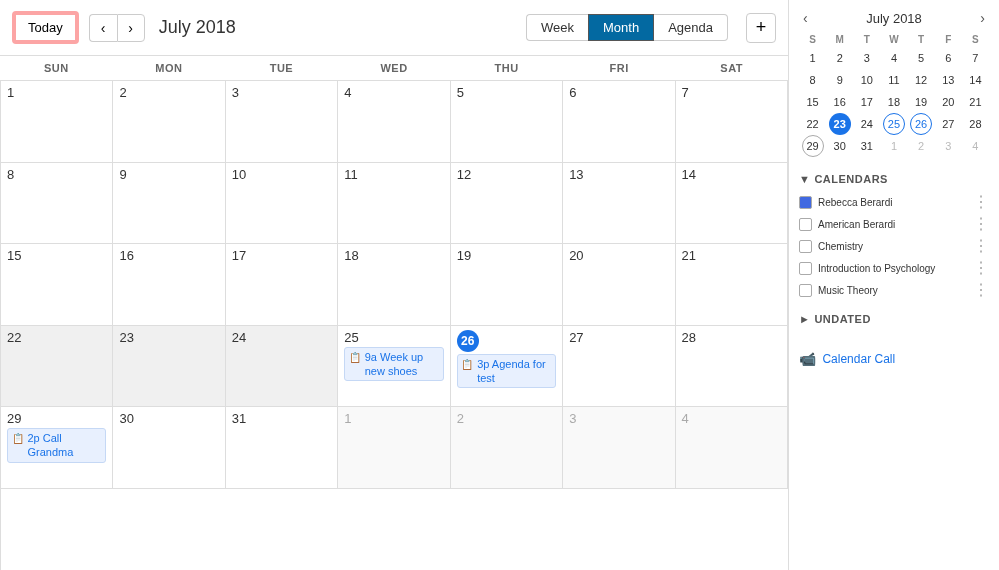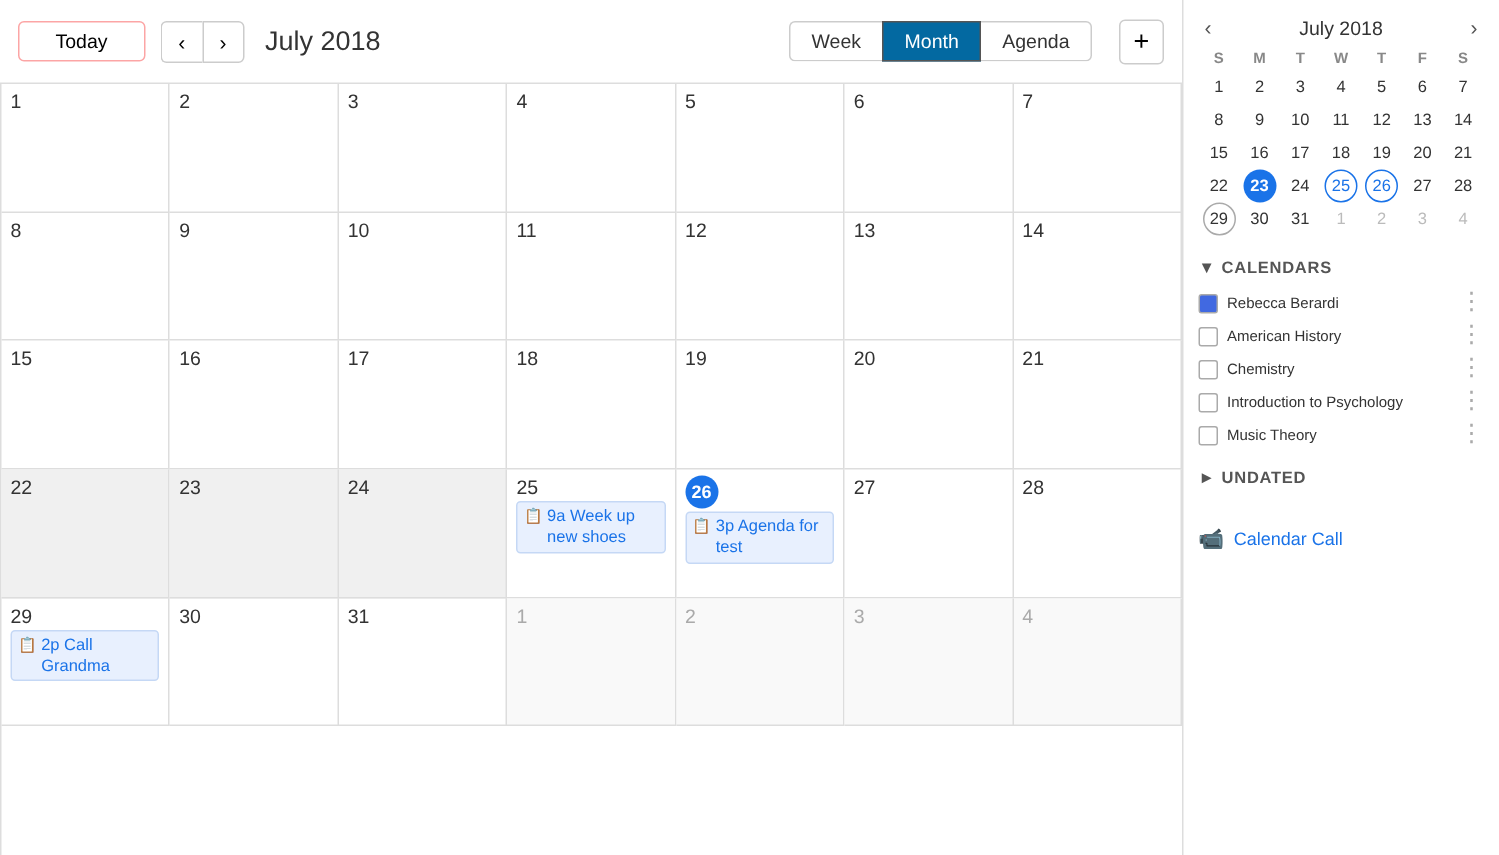--- a/index.html
+++ b/index.html
@@ -5,21 +5,21 @@
     * { box-sizing: border-box; margin: 0; padding: 0; }
     body { font-family: -apple-system, BlinkMacSystemFont, 'Segoe UI', sans-serif; font-size: 13px; background: #fff; color: #333; }
 
     .app { display: flex; height: 570px; width: 999px; overflow: hidden; }
 
     
     .main { flex: 1; display: flex; flex-direction: column; border-right: 1px solid #ddd; }
 
     
     .header { display: flex; align-items: center; padding: 8px 12px; border-bottom: 1px solid #ddd; gap: 10px; height: 56px; }
-    .today-btn { border: 1px solid #fca5a5; background: #fff; padding: 5px 24px; border-radius: 4px; cursor: pointer; font-size: 13px; }
+    .today-btn { border: 4px solid #fca5a5; background: #fff; padding: 5px 12px; border-radius: 4px; cursor: pointer; font-size: 13px; }
     .nav-btn { border: 1px solid #ccc; background: #fff; width: 28px; height: 28px; border-radius: 4px; cursor: pointer; display: flex; align-items: center; justify-content: center; font-size: 14px; }
     .header-nav { display: flex; gap: 0; }
     .header-nav .nav-btn:first-child { border-radius: 4px 0 0 4px; border-right: none; }
     .header-nav .nav-btn:last-child { border-radius: 0 4px 4px 0; }
     .month-title { font-size: 18px; font-weight: 500; margin-left: 4px; }
     .view-toggles { display: flex; margin-left: auto; }
     .view-btn { border: 1px solid #ccc; background: #fff; padding: 5px 14px; cursor: pointer; font-size: 13px; color: #333; }
     .view-btn:first-child { border-radius: 4px 0 0 4px; border-right: none; }
     .view-btn:last-child { border-radius: 0 4px 4px 0; border-left: none; }
     .view-btn.active { background: #0369a1; color: #fff; border-color: #555; }
@@ -91,20 +91,29 @@
       </div>
       <span class="month-title">July 2018</span>
       <div class="view-toggles">
         <button class="view-btn">Week</button>
         <button class="view-btn active">Month</button>
         <button class="view-btn">Agenda</button>
       </div>
       <button class="add-btn">+</button>
     </div>
 
+    <div class="day-headers">
+      <div class="day-header">SUN</div>
+      <div class="day-header">MON</div>
+      <div class="day-header">TUE</div>
+      <div class="day-header">WED</div>
+      <div class="day-header">THU</div>
+      <div class="day-header">FRI</div>
+      <div class="day-header">SAT</div>
+    </div>
 
     <div class="calendar-grid">
 
       <div class="calendar-cell">
           <div class="date-num">1</div>
         </div>
       <div class="calendar-cell">
           <div class="date-num">2</div>
         </div>
       <div class="calendar-cell">
@@ -291,21 +300,21 @@
         <span>CALENDARS</span>
       </div>
 
       <div class="calendar-item">
         <div class="cal-checkbox" style="background:#4169e1;"></div>
         <span class="cal-label">Rebecca Berardi</span>
         <span class="cal-more">⋮</span>
       </div>
       <div class="calendar-item">
         <div class="cal-checkbox empty"></div>
-        <span class="cal-label">American History</span>
+        <span class="cal-label">American Berardi</span>
         <span class="cal-more">⋮</span>
       </div>
       <div class="calendar-item">
         <div class="cal-checkbox empty"></div>
         <span class="cal-label">Chemistry</span>
         <span class="cal-more">⋮</span>
       </div>
       <div class="calendar-item">
         <div class="cal-checkbox empty"></div>
         <span class="cal-label">Introduction to Psychology</span>

